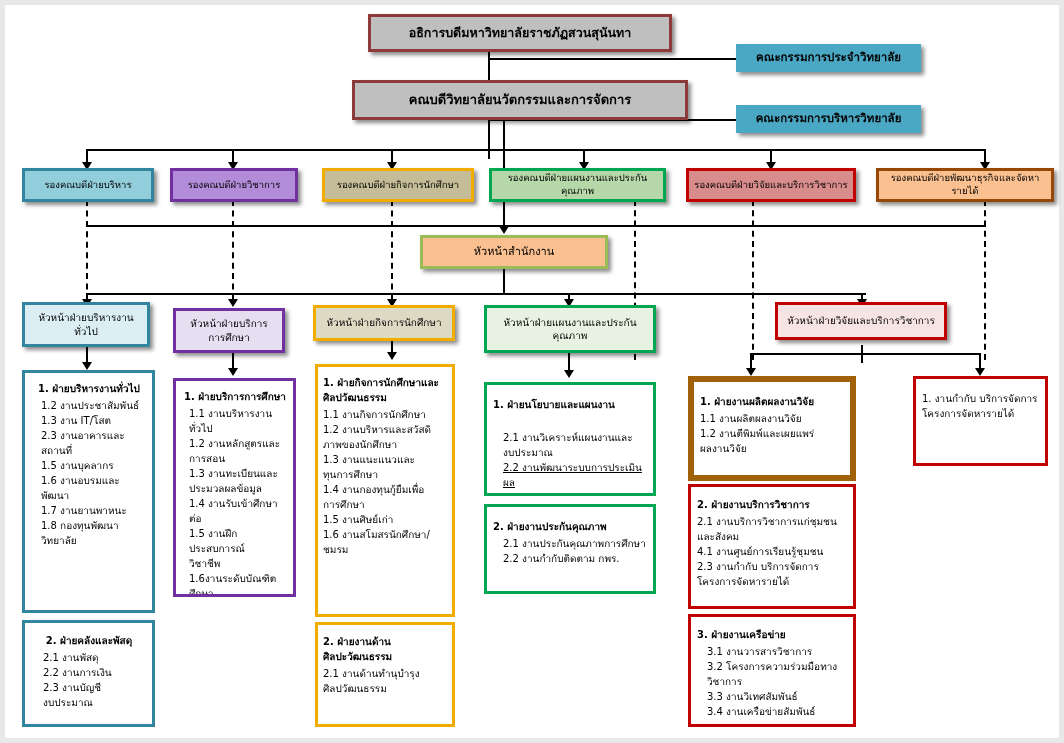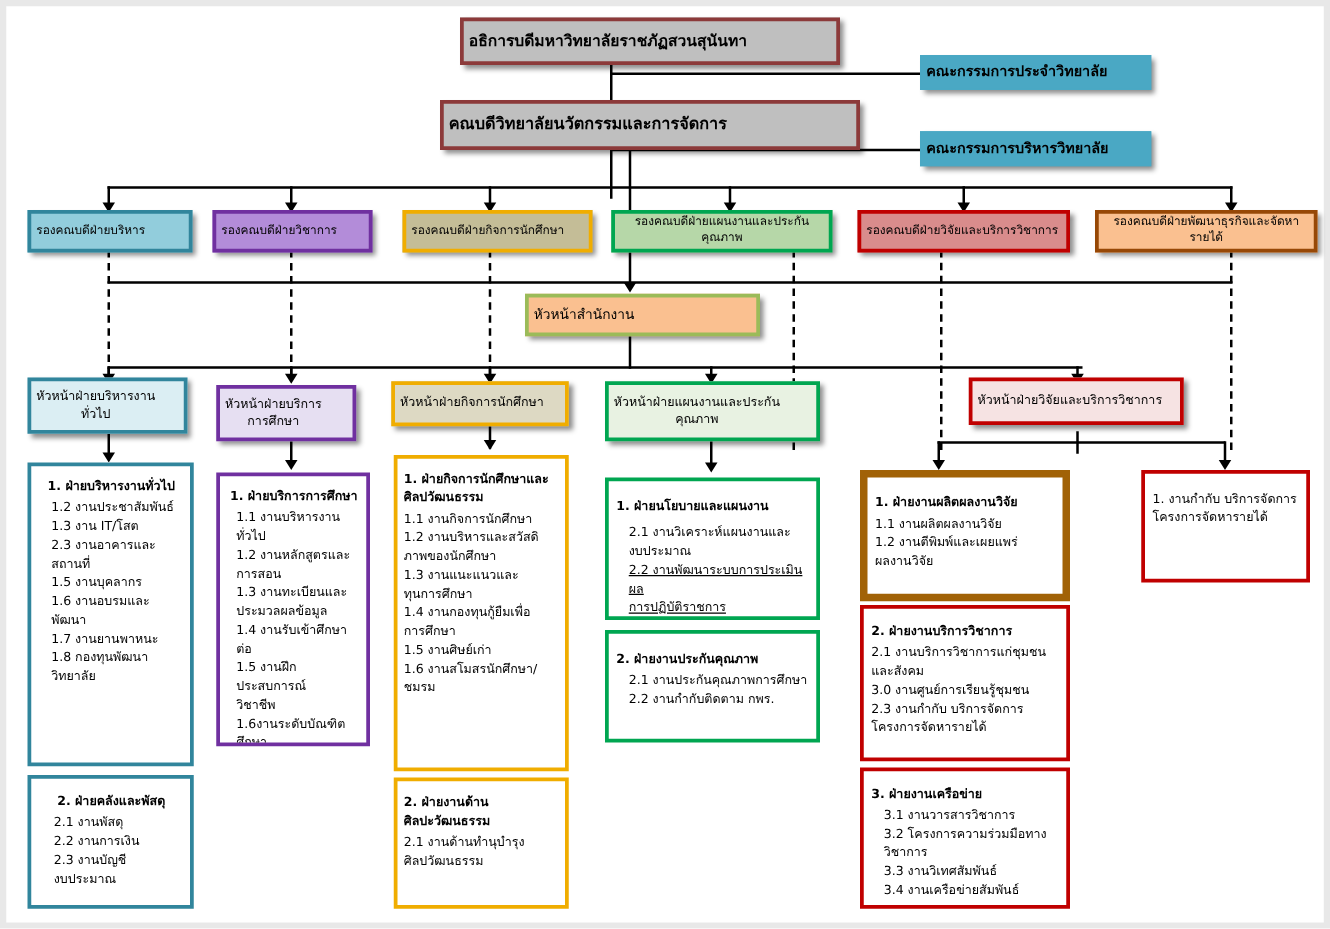--- a/index.html
+++ b/index.html
@@ -24,20 +24,21 @@
     width: 1064px; height: 743px;
     border: 5px solid #e8e8e8;
     box-sizing: border-box;
     pointer-events: none;
   }
   .box {
     position: absolute;
     box-sizing: border-box;
     display: flex;
     align-items: center;
+    justify-content: center;
     text-align: center;
     line-height: 1.35;
     overflow: hidden;
   }
   .box .txt {
     display: block;
     white-space: pre-line;
     padding: 0 4px;
   }
   .listbox {
@@ -260,21 +261,21 @@
   </div>
 
   <div class="listbox" style="left:315px; top:622px; width:140px; height:105px; border:3px solid #f0ad00; padding:9px 4px 4px 5px; font-size:10px; color:#000;">
     <span class="li" style="font-weight:bold; display:block; margin-bottom:2px;">2. ฝ่ายงานด้าน
 ศิลปะวัฒนธรรม</span>
     <span class="li" style="display:block;">  2.1 งานด้านทำนุบำรุง
        ศิลปวัฒนธรรม</span>
   </div>
 
   <div class="listbox" style="left:484px; top:382px; width:172px; height:114px; border:3px solid #00a651; padding:12px 5px 5px 6px; font-size:10px; color:#000;">
-    <span class="li" style="font-weight:bold; display:block; margin-bottom:6px;">1. ฝ่ายนโยบายและแผนงาน</span>
+    <span class="li" style="font-weight:bold; display:block; margin-bottom:18px;">1. ฝ่ายนโยบายและแผนงาน</span>
     <span class="li" style="display:block; padding-left:10px;">2.1 งานวิเคราะห์แผนงานและ
      งบประมาณ</span>
     <span class="li" style="display:block; padding-left:10px;text-decoration:underline;">2.2 งานพัฒนาระบบการประเมินผล
      การปฏิบัติราชการ</span>
   </div>
 
   <div class="listbox" style="left:484px; top:504px; width:172px; height:90px; border:3px solid #00a651; padding:12px 5px 5px 6px; font-size:10px; color:#000;">
     <span class="li" style="font-weight:bold; display:block; margin-bottom:2px;">2. ฝ่ายงานประกันคุณภาพ</span>
     <span class="li" style="display:block; padding-left:10px;">2.1 งานประกันคุณภาพการศึกษา</span>
     <span class="li" style="display:block; padding-left:10px;">2.2 งานกำกับติดตาม กพร.</span>
@@ -284,21 +285,21 @@
     <span class="li" style="font-weight:bold; display:block; margin-bottom:2px;">1. ฝ่ายงานผลิตผลงานวิจัย</span>
     <span class="li" style="display:block;">  1.1 งานผลิตผลงานวิจัย</span>
     <span class="li" style="display:block;">  1.2 งานตีพิมพ์และเผยแพร่
 ผลงานวิจัย</span>
   </div>
 
   <div class="listbox" style="left:688px; top:484px; width:168px; height:125px; border:3px solid #c00000; padding:10px 5px 5px 6px; font-size:10px; color:#000;">
     <span class="li" style="font-weight:bold; display:block; margin-bottom:2px;">2. ฝ่ายงานบริการวิชาการ</span>
     <span class="li" style="display:block;">  2.1 งานบริการวิชาการแก่ชุมชน
 และสังคม</span>
-    <span class="li" style="display:block;">  3.0 งานศูนย์การเรียนรู้ชุมชน</span>
+    <span class="li" style="display:block;">  4.1 งานศูนย์การเรียนรู้ชุมชน</span>
     <span class="li" style="display:block;">  2.3 งานกำกับ บริการจัดการ
 โครงการจัดหารายได้</span>
   </div>
 
   <div class="listbox" style="left:688px; top:614px; width:168px; height:113px; border:3px solid #c00000; padding:10px 5px 5px 6px; font-size:10px; color:#000;">
     <span class="li" style="font-weight:bold; display:block; margin-bottom:2px;">3. ฝ่ายงานเครือข่าย</span>
     <span class="li" style="display:block; padding-left:10px;">3.1 งานวารสารวิชาการ</span>
     <span class="li" style="display:block; padding-left:10px;">3.2 โครงการความร่วมมือทาง
      วิชาการ</span>
     <span class="li" style="display:block; padding-left:10px;">3.3 งานวิเทศสัมพันธ์</span>

